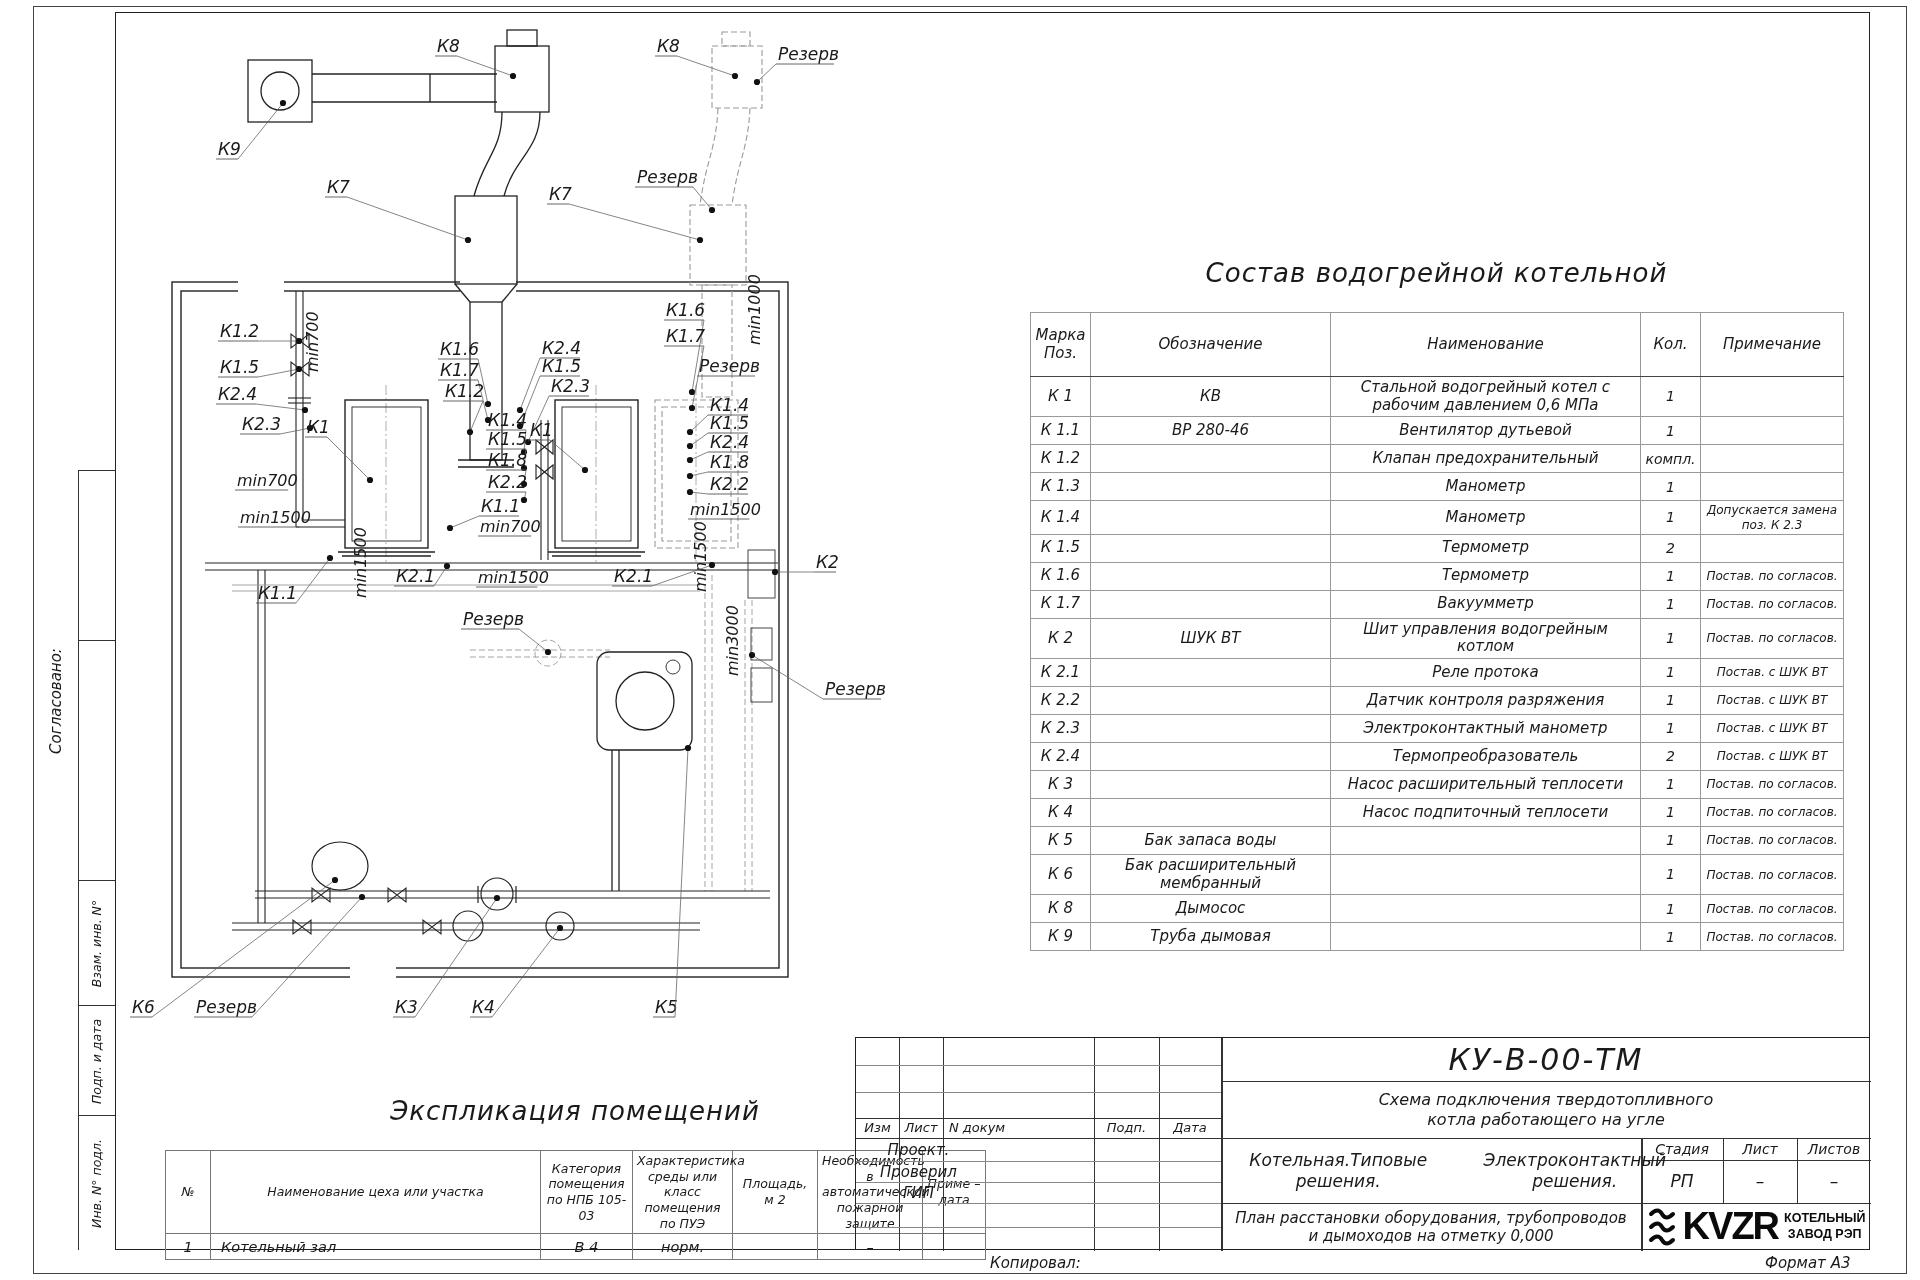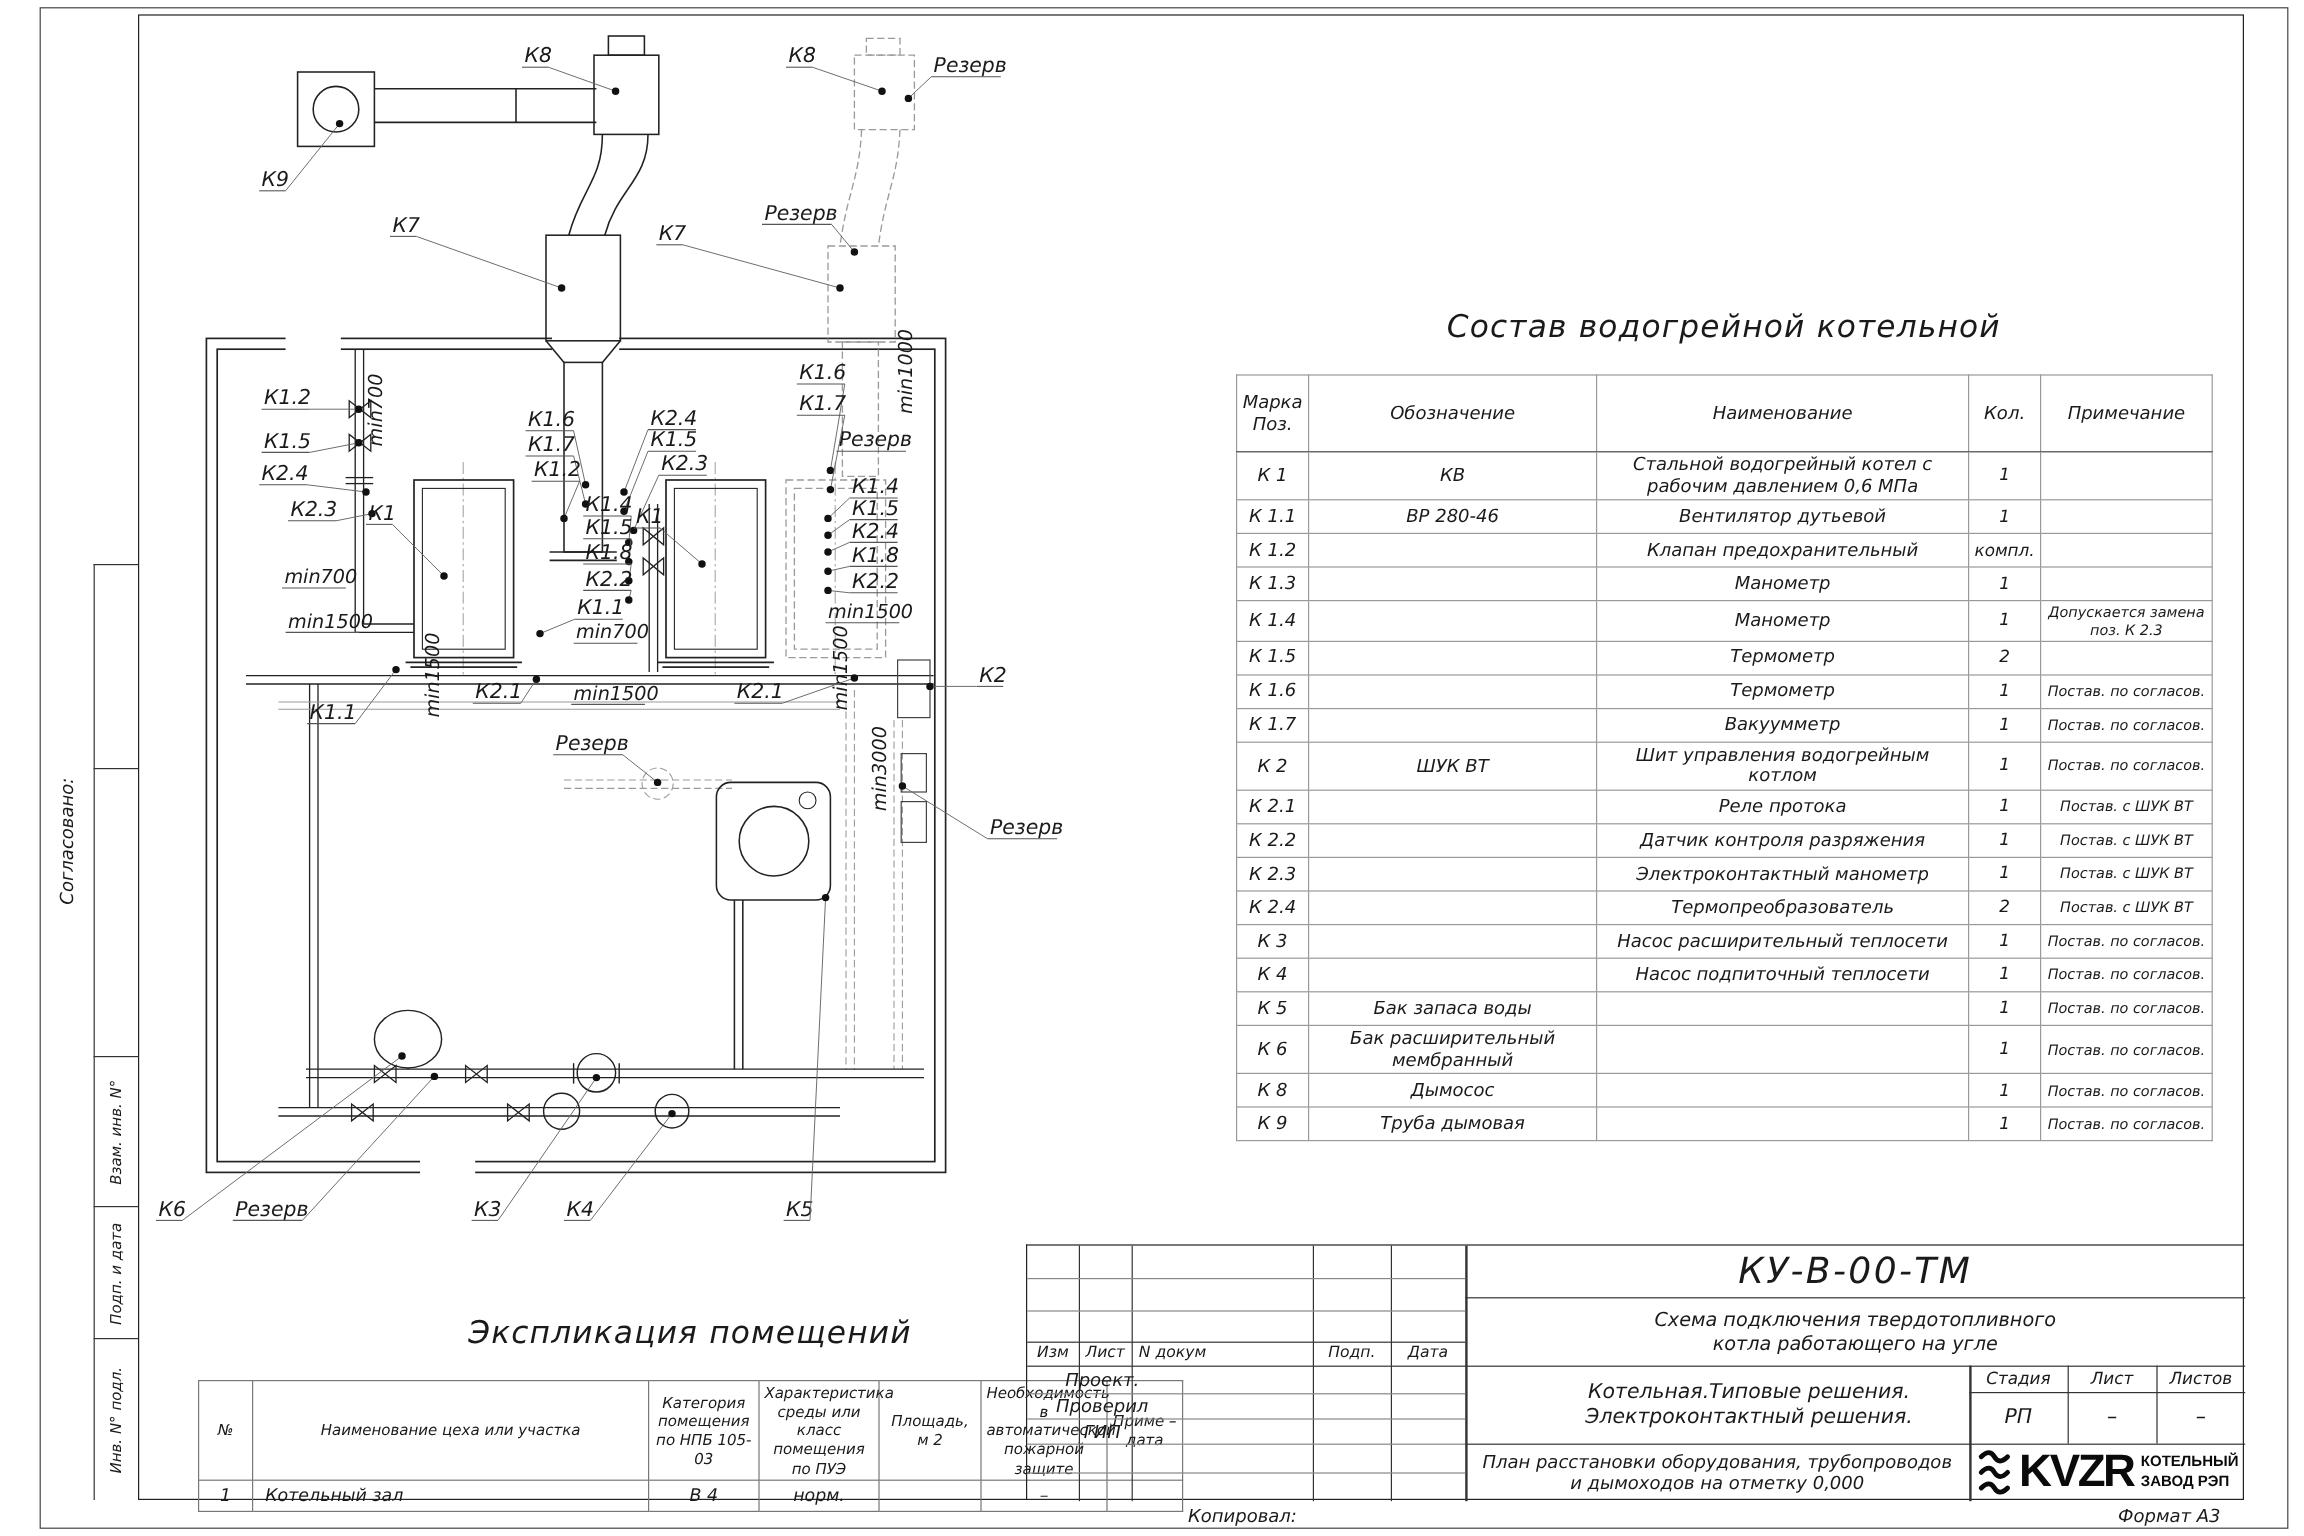--- a/index.html
+++ b/index.html
@@ -37,21 +37,21 @@
   .docnum{font-size:30px;letter-spacing:2px}
   .doctitle{font-size:16px}
   .projline{font-size:17px}
   .sheettitle{font-size:15px}
   .stagehead{font-size:14px}
   .stageval{font-size:17px}
   .revhead{font-size:13px}
   .role{font-size:15px;justify-content:flex-start;padding-left:5px}
   .logo-box{display:flex;align-items:center;justify-content:center;gap:6px;font-style:normal}
   .logo-kvzr{font-family:"Liberation Sans",sans-serif;font-weight:900;font-size:38px;letter-spacing:-2px;color:#0a0a0a}
-  .logo-cap{font-family:"Liberation Sans",sans-serif;font-weight:700;font-size:12.5px;line-height:1.25;color:#0a0a0a;text-align:left}
+  .logo-cap{font-family:"Liberation Sans",sans-serif;font-weight:700;font-size:12.5px;line-height:1.25;color:#0a0a0a;text-align:center}
   .foot{font-size:15px;font-style:italic}
   svg text{font-family:"DejaVu Sans",sans-serif;font-style:italic;fill:#1a1a1a}
 </style>
 </head>
 <body>
 
 <div class="abs outer-border"></div>
 <div class="abs frame"></div>
 
 <div class="ln" style="left:78px;top:470px;width:1.2px;height:780px"></div>
@@ -621,21 +621,21 @@
   <div class="cell revhead" style="left:238px;top:80px;width:65px;height:20px">Подп.</div>
   <div class="cell revhead" style="left:303px;top:80px;width:62px;height:20px">Дата</div>
   <div class="cell role" style="left:0;top:100px;width:120px;height:23px">Проект.</div>
   <div class="cell role" style="left:0;top:123px;width:120px;height:21px">Проверил</div>
   <div class="cell role" style="left:0;top:144px;width:120px;height:21px">ГИП</div>
   <div class="cell docnum" style="left:365px;top:0;width:650px;height:43px">КУ-В-00-ТМ</div>
   <div class="cell doctitle" style="left:365px;top:43px;width:650px;height:57px;flex-direction:column">
     <span>Схема подключения твердотопливного</span>
     <span>котла работающего на угле</span>
   </div>
-  <div class="cell projline" style="left:365px;top:100px;width:473px;height:65px;flex-direction:column">
+  <div class="cell projline" style="left:365px;top:100px;width:473px;height:65px;flex-direction:row">
     <span>Котельная.Типовые решения.</span>
     <span>Электроконтактный решения.</span>
   </div>
   <div class="cell stagehead" style="left:785px;top:100px;width:82px;height:22px">Стадия</div>
   <div class="cell stagehead" style="left:867px;top:100px;width:74px;height:22px">Лист</div>
   <div class="cell stagehead" style="left:941px;top:100px;width:74px;height:22px">Листов</div>
   <div class="cell stageval" style="left:785px;top:122px;width:82px;height:43px">РП</div>
   <div class="cell stageval" style="left:867px;top:122px;width:74px;height:43px">–</div>
   <div class="cell stageval" style="left:941px;top:122px;width:74px;height:43px">–</div>
   <div class="cell sheettitle" style="left:365px;top:165px;width:420px;height:48px;padding:0 14px">План расстановки оборудования, трубопроводов и дымоходов на отметку 0,000</div>

